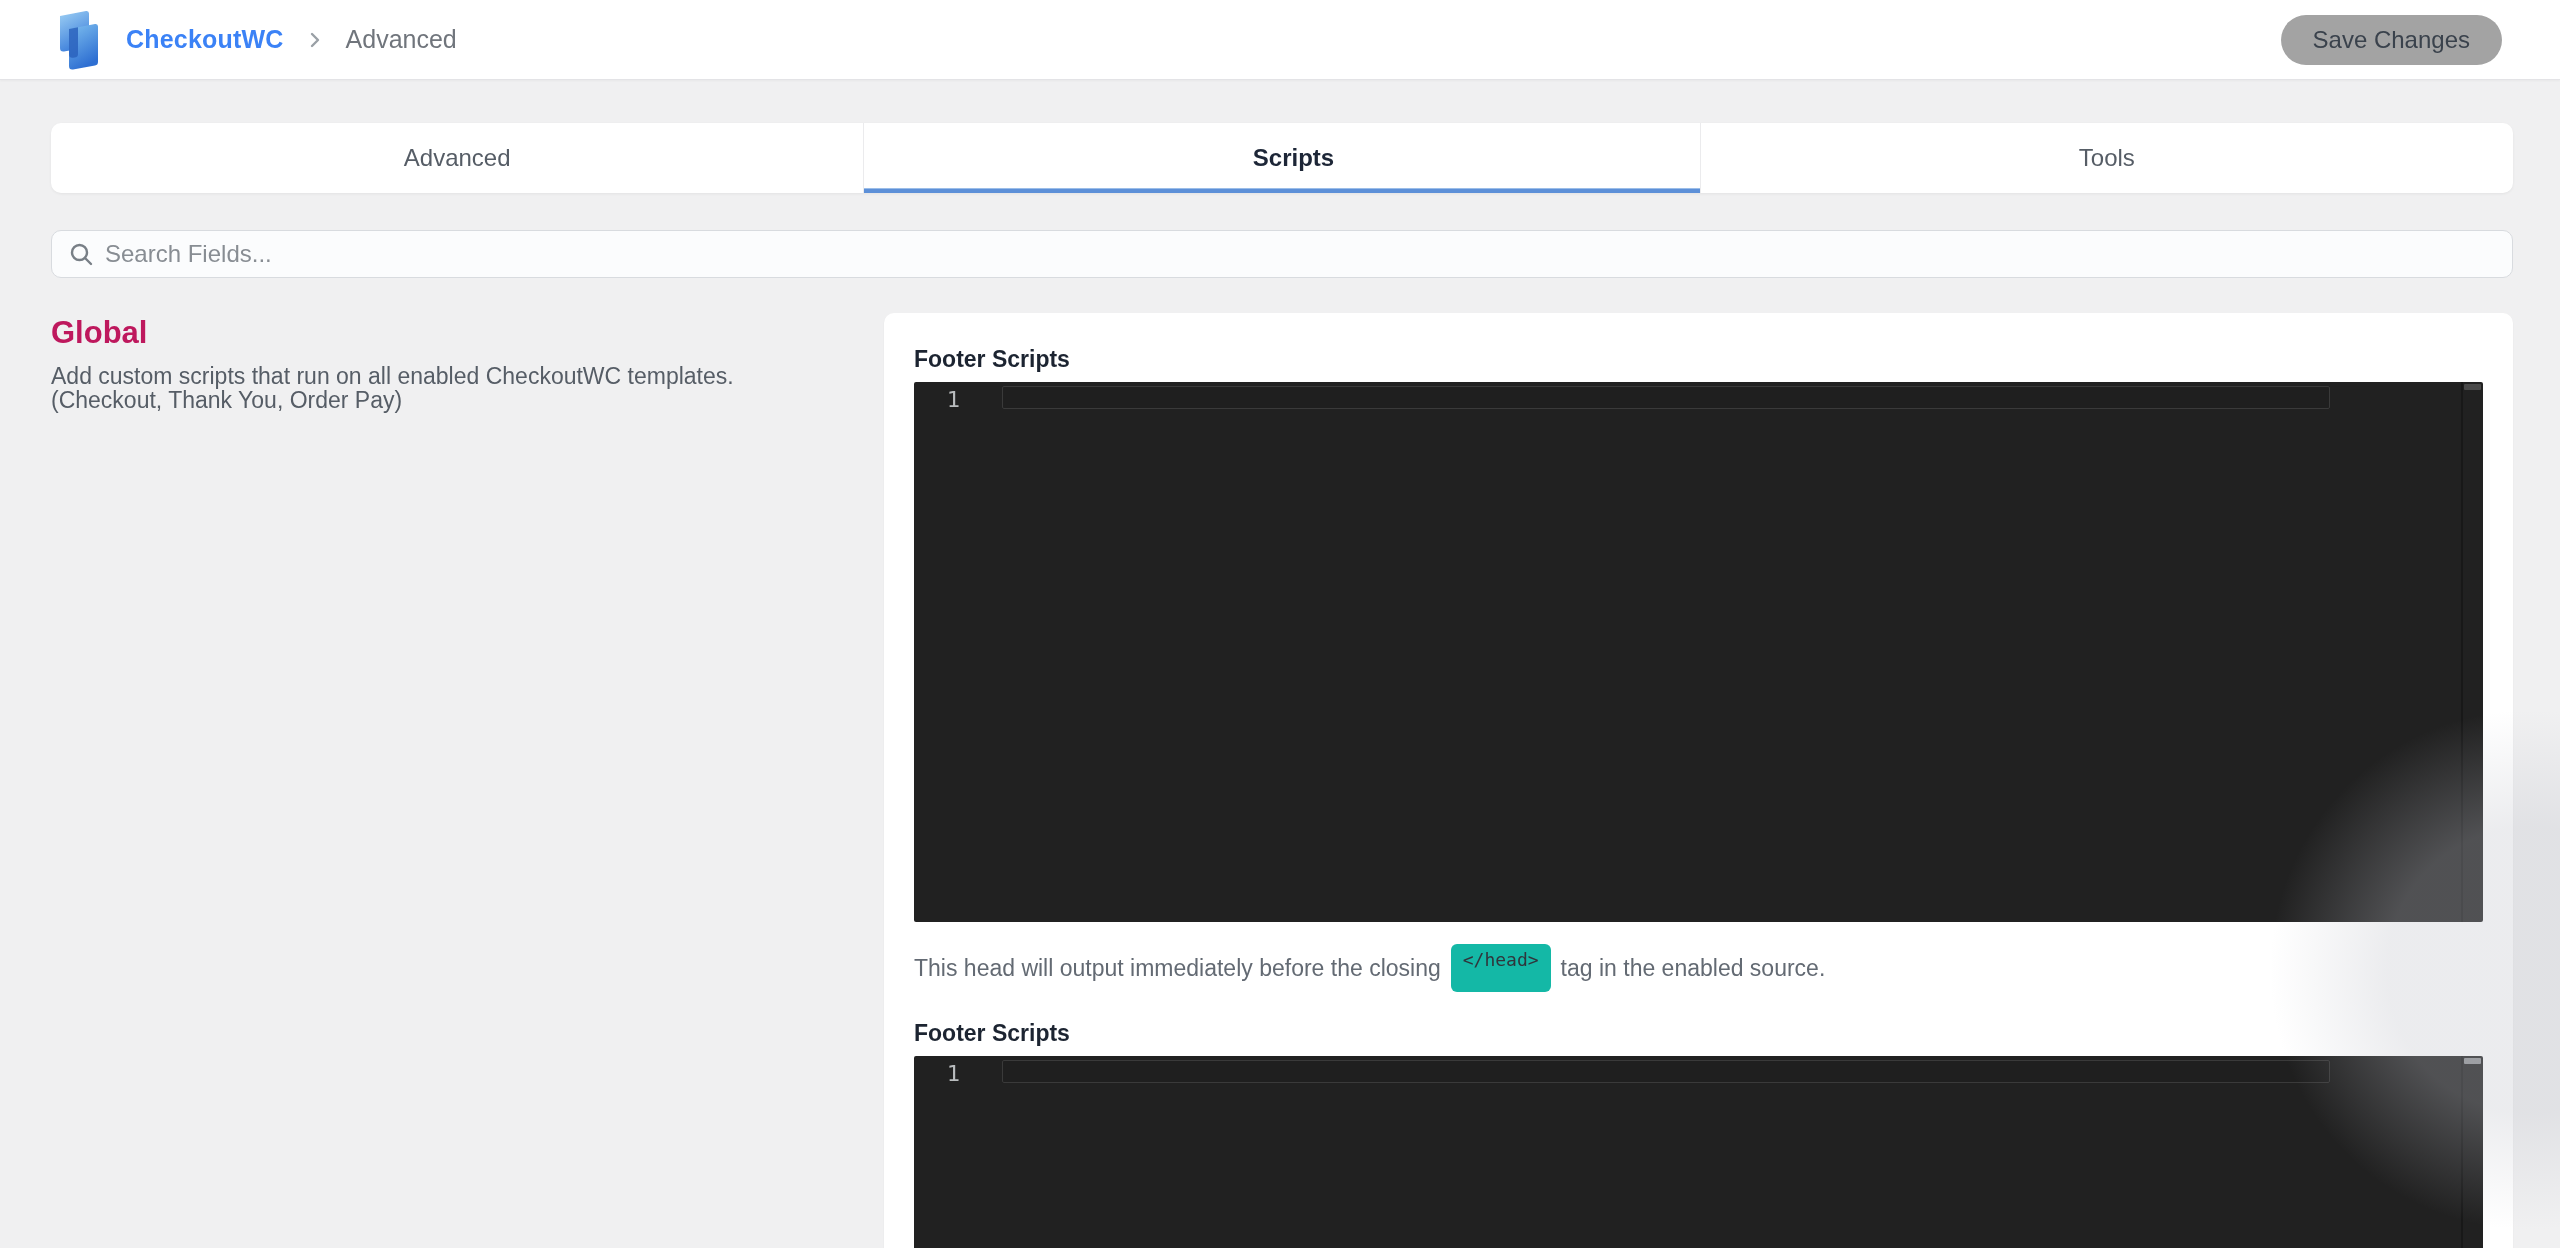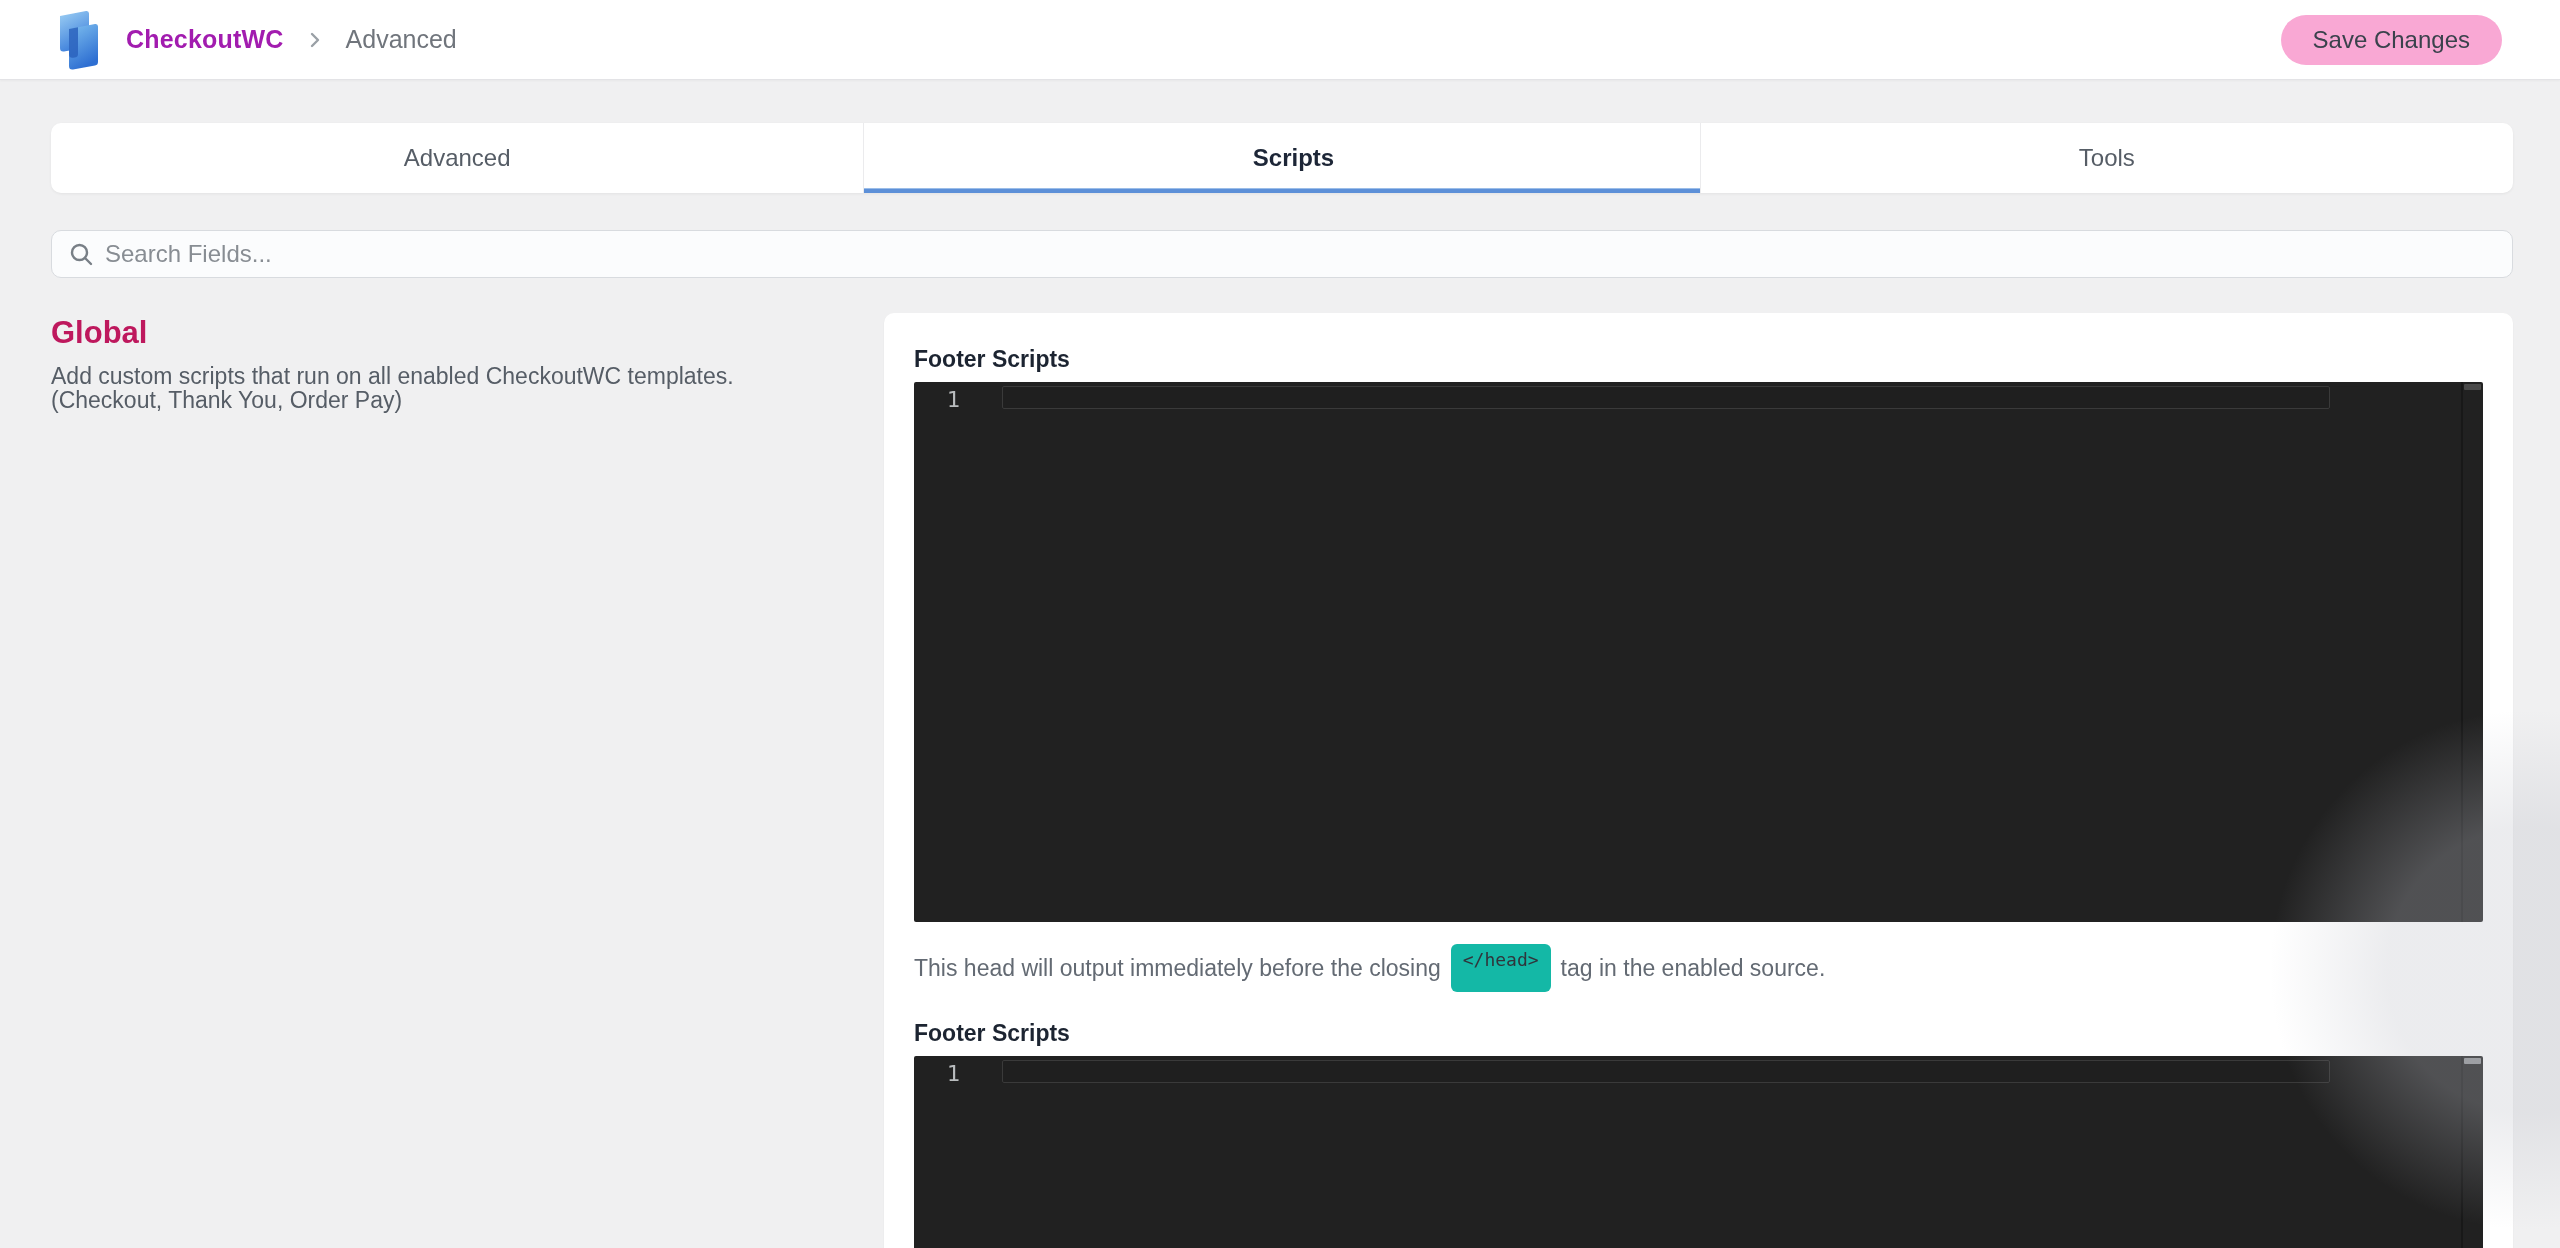--- a/index.html
+++ b/index.html
@@ -21,36 +21,36 @@
     align-items: center;
     padding: 0 58px 0 52px;
     position: relative;
     z-index: 5;
   }
   .logo { width: 54px; height: 60px; flex-shrink: 0; }
   .brand {
     margin-left: 20px;
     font-size: 25px;
     font-weight: 700;
-    color: #a21caf;
+    color: #3b82f6;
     letter-spacing: 0.2px;
   }
   .crumb-sep { margin: 0 22px; display: flex; align-items: center; }
   .crumb {
     font-size: 25px;
     font-weight: 500;
     color: #70757c;
   }
   .save-btn {
     margin-left: auto;
     height: 50px;
     padding: 0 32px;
     border: none;
     border-radius: 25px;
-    background: #f9a8d4;
+    background: #a3a3a3;
     color: #3a424c;
     font-family: "Liberation Sans", sans-serif;
     font-size: 24px;
     font-weight: 500;
     cursor: pointer;
   }
 
   
   .container { margin: 0 47px 0 51px; width: 2462px; }
 

